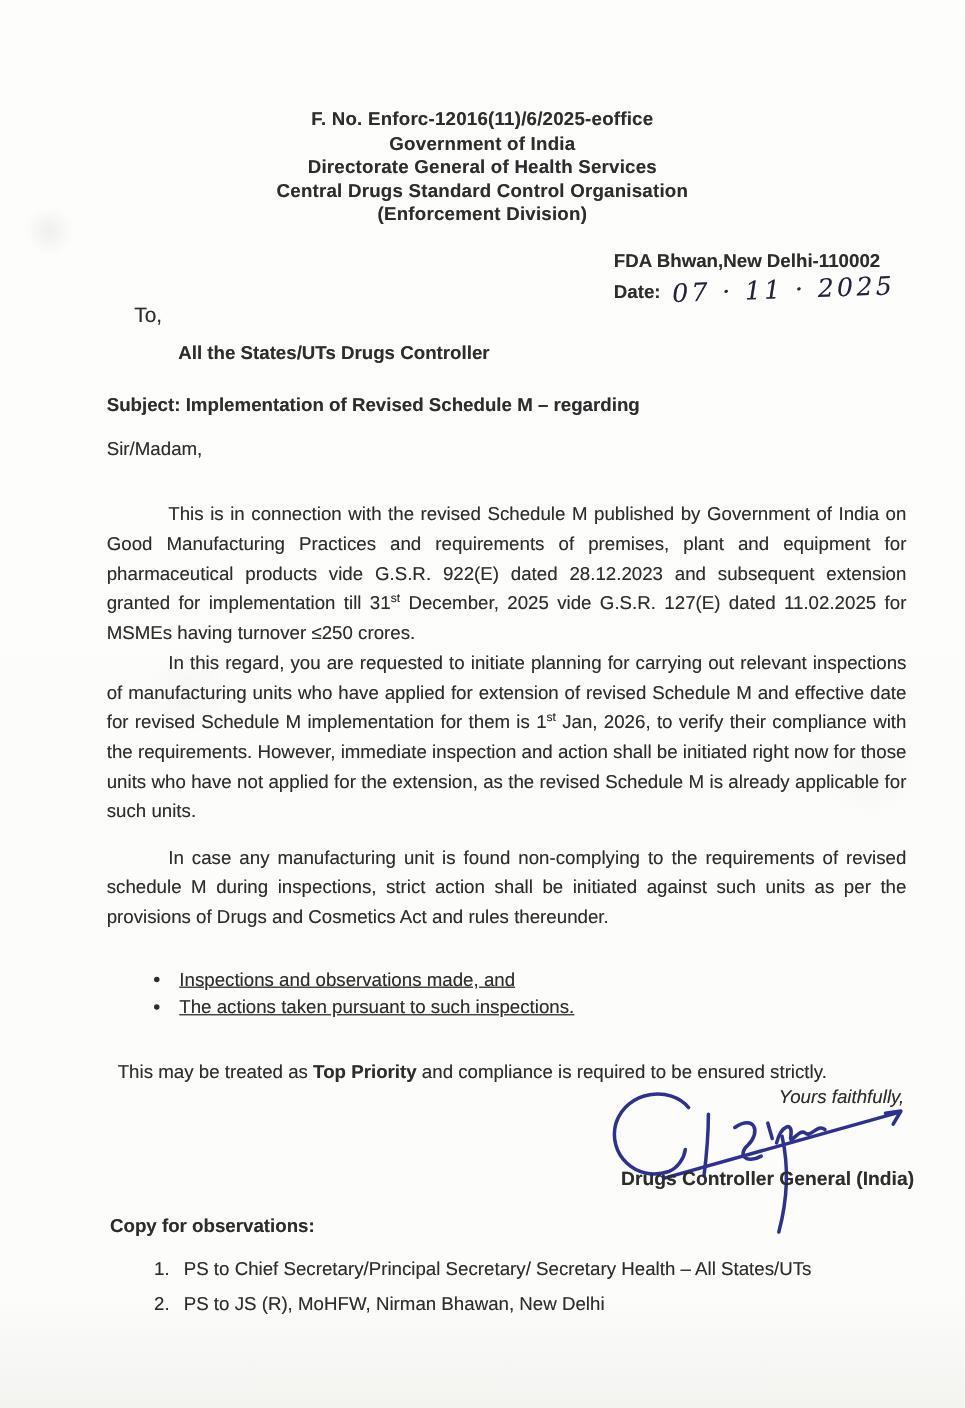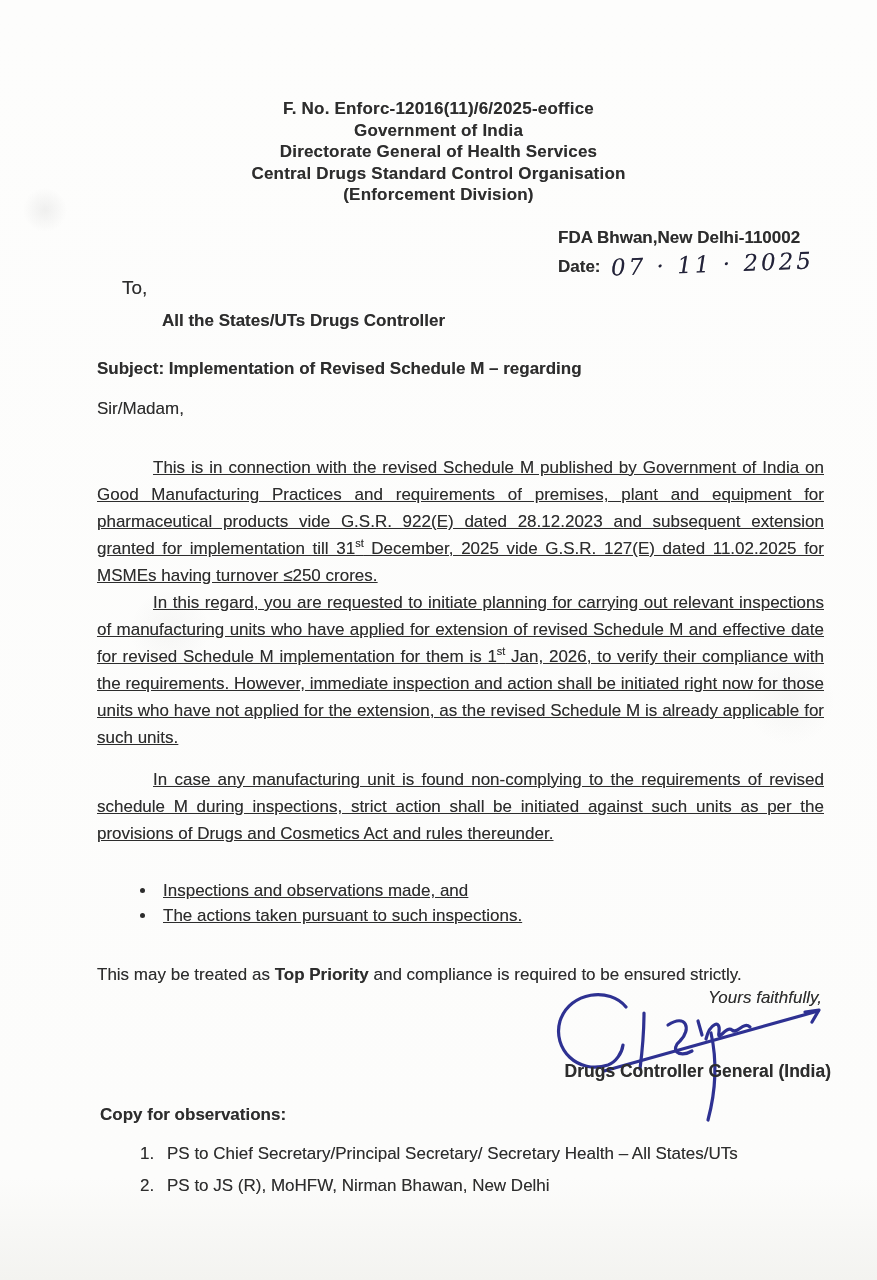--- a/index.html
+++ b/index.html
@@ -49,26 +49,26 @@
   .to{ position:absolute; left:122px; top:277px; font-weight:normal; font-size:19px; }
   .addressee{ position:absolute; left:162px; top:311px; font-weight:bold; font-size:17px; }
   .subject{ position:absolute; left:97px; top:359px; font-weight:bold; font-size:17px; }
   .greeting{ position:absolute; left:97px; top:399px; font-size:17px; }
 
   .para{
     position:absolute; left:97px; width:727px;
     font-size:17px; line-height:27px;
     text-align:justify;
   }
-  .indent{ text-indent:56px;text-decoration:underline; }
+  .indent{ text-indent:56px; }
   #para1{ top:437px; }
   #para2{ top:572px; }
   #para3{ top:749px; }
   #para4{ top:822px; }
-  #para5{ top:944px; }
+  #para5{ top:944px;margin-left:10px; }
 
   ul.bullets{
     position:absolute; left:137px; top:878px; margin:0; padding-left:20px;
     font-size:17px; line-height:25px;text-decoration:underline;
   }
   ul.bullets li{ padding-left:6px; }
 
   .valediction{
     position:absolute; right:55px; top:988px; font-size:17px;font-style:italic;
   }

